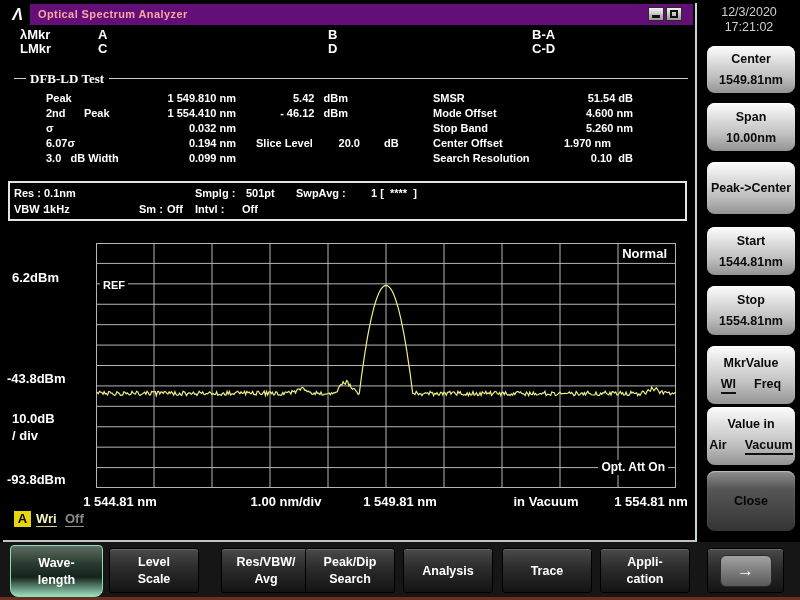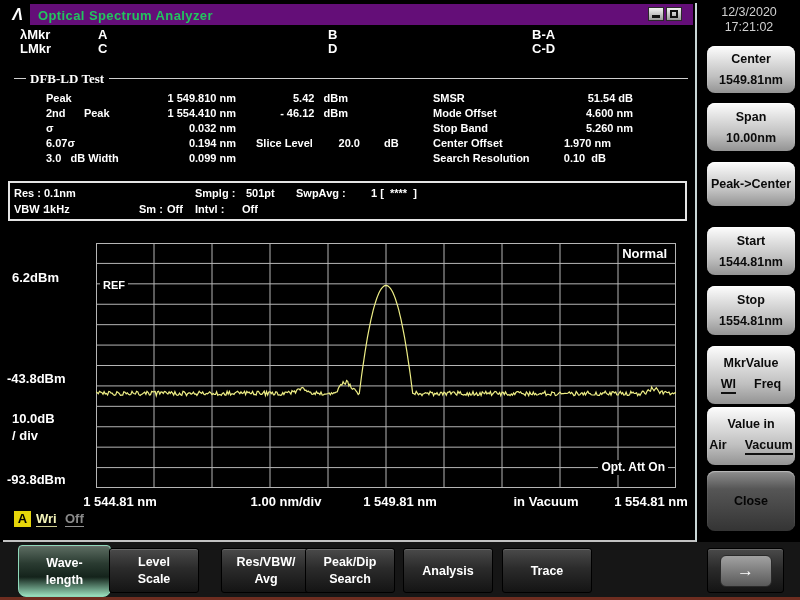--- a/index.html
+++ b/index.html
@@ -8,21 +8,21 @@
   .abs{position:absolute;}
   .txt{font-weight:bold;color:#fff;white-space:pre;font-size:11px;line-height:14px;}
   .t13{font-size:13px;line-height:15px;}
   .rgt{display:block;text-align:right;}
 
   .main-window{left:3px;top:3px;width:692px;height:537px;background:#000;
                border-right:2px solid #c9d6d6;border-bottom:2px solid #c2c2c2;}
   .titlebar{left:5px;top:4px;width:688px;height:21px;background:#640e78;}
   .logo{left:5px;top:4px;width:25px;height:21px;background:#000;color:#fff;
         font-weight:bold;font-style:italic;font-size:16px;text-align:center;line-height:21px;}
-  .title-text{left:38px;top:8px;color:#22c55e;font-weight:bold;font-size:13px;letter-spacing:.4px;white-space:pre;}
+  .title-text{left:38px;top:8px;color:#fca5a5;font-weight:bold;font-size:11px;letter-spacing:.4px;white-space:pre;}
   .winbtn{top:7px;width:16px;height:14px;background:linear-gradient(180deg,#f4f4f4,#9a9a9a);
           border:1px solid #2a2a2a;box-sizing:border-box;cursor:pointer;}
   .min-glyph{position:absolute;left:3px;bottom:2px;width:8px;height:3px;background:#111;}
   .max-glyph{position:absolute;left:3px;top:2px;width:8px;height:8px;border:2px solid #111;box-sizing:border-box;}
 
   .datetime{left:703px;top:5px;width:92px;text-align:center;color:#cfcfcf;
             font-size:12.5px;line-height:15px;font-weight:normal;}
 
   .legend-line{left:14px;top:71px;width:674px;display:flex;align-items:center;font-family:Liberation Serif, serif;}
   .legend-line::before{content:"";width:12px;height:0;border-top:1px solid #cfcfcf;}
@@ -125,21 +125,21 @@
 
   <span class="abs txt" style="left:433px;top:91px;">SMSR</span>
   <span class="abs txt rgt" style="left:533px;top:91px;width:100px;">51.54 dB</span>
   <span class="abs txt" style="left:433px;top:106px;">Mode Offset</span>
   <span class="abs txt rgt" style="left:533px;top:106px;width:100px;">4.600 nm</span>
   <span class="abs txt" style="left:433px;top:121px;">Stop Band</span>
   <span class="abs txt rgt" style="left:533px;top:121px;width:100px;">5.260 nm</span>
   <span class="abs txt" style="left:433px;top:136px;">Center Offset</span>
   <span class="abs txt rgt" style="left:511px;top:136px;width:100px;">1.970 nm</span>
   <span class="abs txt" style="left:433px;top:151px;">Search Resolution</span>
-  <span class="abs txt rgt" style="left:506px;top:151px;width:100px;">0.10  dB</span>
+  <span class="abs txt rgt" style="left:533px;top:151px;width:100px;">0.10  dB</span>
 
   <div class="abs res-box"></div>
   <span class="abs txt" style="left:14px;top:186px;">Res :</span>
   <span class="abs txt" style="left:44px;top:186px;">0.1nm</span>
   <span class="abs txt" style="left:195px;top:186px;">Smplg :</span>
   <span class="abs txt" style="left:246px;top:186px;">501pt</span>
   <span class="abs txt" style="left:296px;top:186px;">SwpAvg :</span>
   <span class="abs txt" style="left:371px;top:186px;">1 [  ****  ]</span>
   <span class="abs txt" style="left:14px;top:202px;">VBW :</span>
   <span class="abs txt" style="left:44px;top:202px;">1kHz</span>
@@ -198,21 +198,21 @@
   <span class="abs txt t13 status-off">Off</span>
 
   <div class="abs side-btn" style="top:46px;height:47px;">
     <span class="l">Center</span>
     <span class="l">1549.81nm</span>
   </div>
   <div class="abs side-btn" style="top:103px;height:48px;">
     <span class="l">Span</span>
     <span class="l">10.00nm</span>
   </div>
-  <div class="abs side-btn" style="top:162px;height:44px;">
+  <div class="abs side-btn" style="top:162px;height:52px;">
     <span class="l">Peak-&gt;Center</span>
   </div>
   <div class="abs side-btn" style="top:227px;height:48px;">
     <span class="l">Start</span>
     <span class="l">1544.81nm</span>
   </div>
   <div class="abs side-btn" style="top:286px;height:49px;">
     <span class="l">Stop</span>
     <span class="l">1554.81nm</span>
   </div>
@@ -228,21 +228,21 @@
     <div class="opts">
       <span class="opt">Air</span>
       <span class="opt sel">Vacuum</span>
     </div>
   </div>
   <div class="abs side-btn dark" style="top:471px;height:60px;">
     <span class="l">Close</span>
   </div>
 
   <div class="abs bottom-bar"></div>
-  <div class="abs tab sel" style="left:18px;">
+  <div class="abs tab sel" style="left:10px;">
     <span>Wave-</span>
     <span>length</span>
   </div>
   <div class="abs tab" style="left:109px;">
     <span>Level</span>
     <span>Scale</span>
   </div>
   <div class="abs tab" style="left:221px;">
     <span>Res/VBW/</span>
     <span>Avg</span>
@@ -250,18 +250,22 @@
   <div class="abs tab" style="left:305px;">
     <span>Peak/Dip</span>
     <span>Search</span>
   </div>
   <div class="abs tab" style="left:502px;">
     <span>Trace</span>
   </div>
   <div class="abs tab" style="left:403px;">
     <span>Analysis</span>
   </div>
+  <div class="abs tab" style="left:600px;">
+    <span>Appli-</span>
+    <span>cation</span>
+  </div>
   <div class="abs tab" style="left:707px;width:77px;">
     <span class="arrow-box">→</span>
   </div>
 
   <div class="abs red-line"></div>
 </div>
 
 </body></html>

